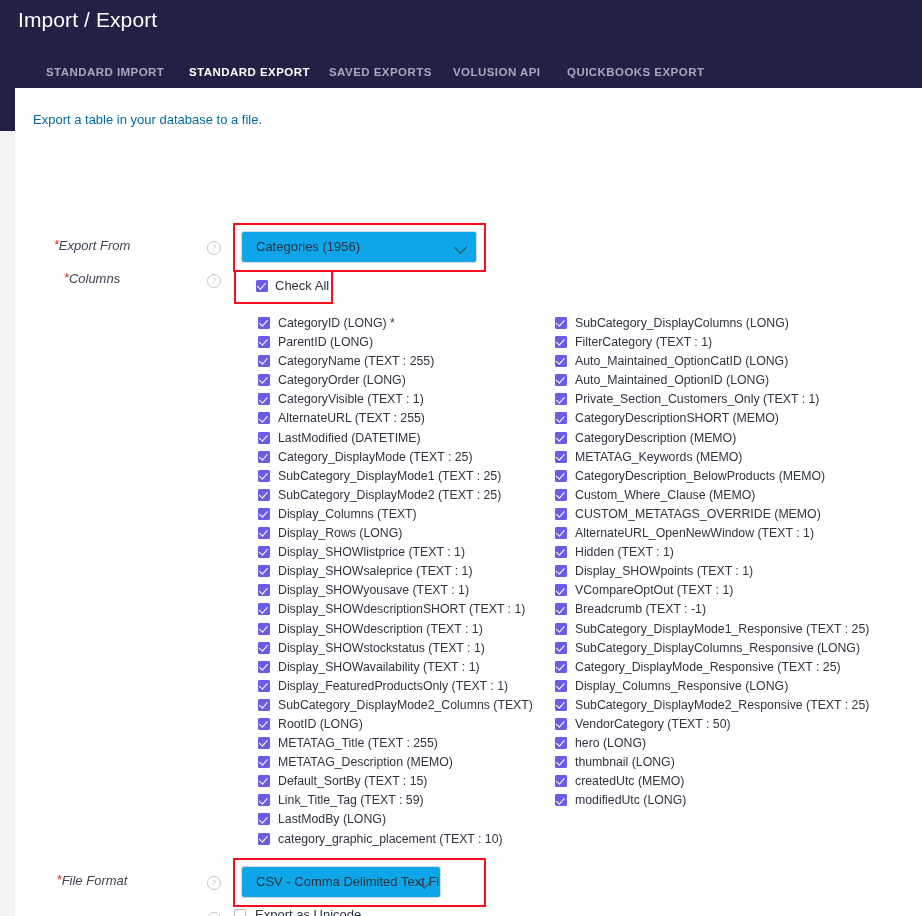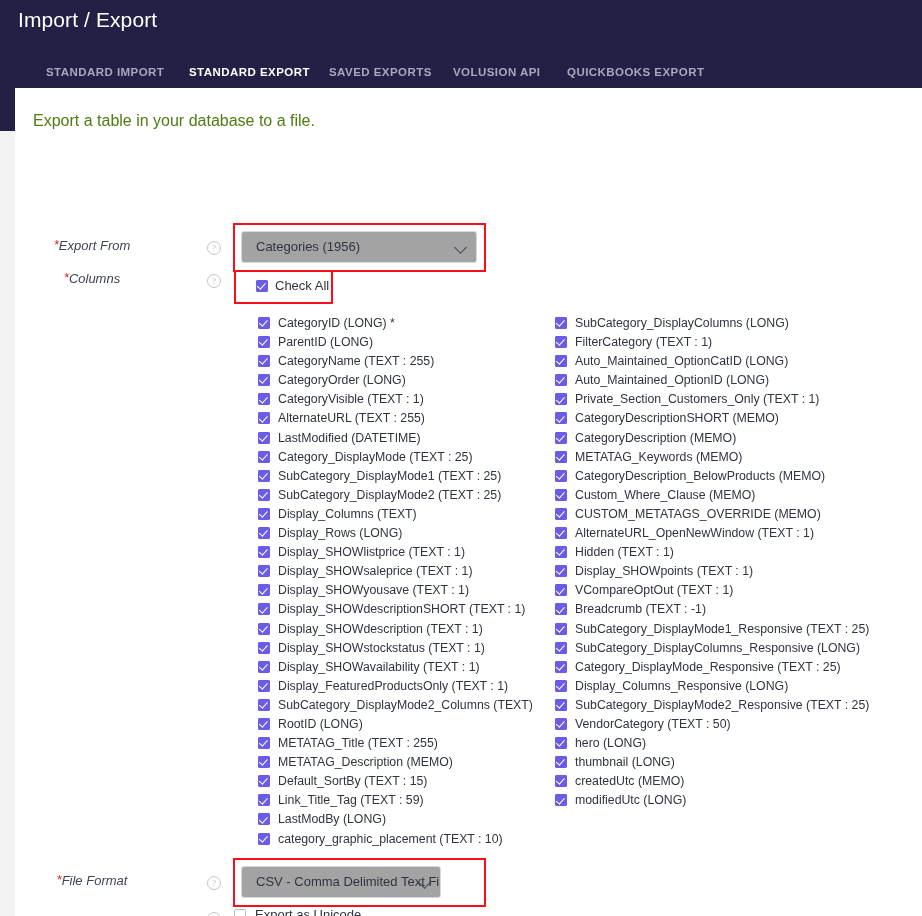--- a/index.html
+++ b/index.html
@@ -45,21 +45,21 @@
   #tab-volusion-api    { left:453px; }
   #tab-quickbooks-export { left:567px; }
 
   
   #content-card {
     position:absolute; left:15px; top:88px; width:907px; height:828px;
     background:#ffffff;
   }
   #intro-text {
     position:absolute; left:18px; top:24px;
-    font-size:16px; color:#4d7c0f;text-align:center;
+    font-size:13px; color:#0369a1;text-align:center;
   }
 
   
   .form-label {
     position:absolute; text-align:center; font-size:13px; color:#3d4451;
     width:170px;
     font-style:italic;
   }
   .req-star { color:#e02020; font-size:13px; vertical-align:top;
               position:relative; top:-1px; }
@@ -71,21 +71,21 @@
   }
 
   
   .hl {
     position:absolute; border:2.5px solid #fc0d1b; background:transparent;
     pointer-events:none;
   }
 
   
   .sel {
-    position:absolute; height:32px; background:#a3a3a3;
+    position:absolute; height:32px; background:#0ea5e9;
     border:1px solid #d8d9de; border-radius:3px;
     font-size:13px; color:#2f3440; padding:7px 30px 0 14px;
     cursor:pointer; white-space:nowrap; overflow:hidden;
   }
   .chev {
     position:absolute; right:11px; top:11px;
     width:9px; height:9px; border-right:1.8px solid #3a4050;
     border-bottom:1.8px solid #3a4050; transform:rotate(45deg);
   }
 

